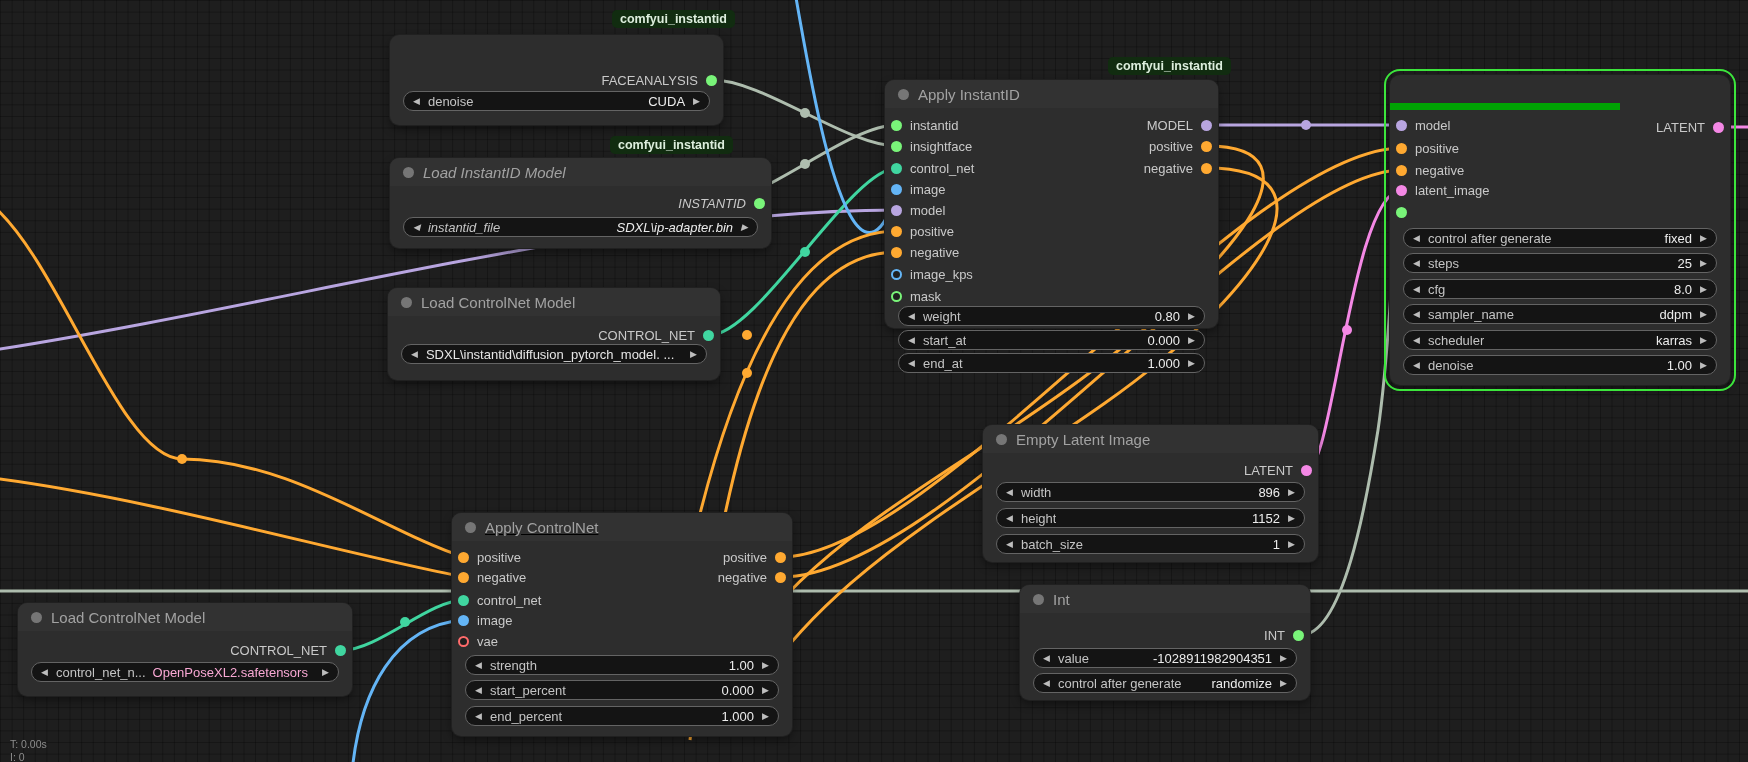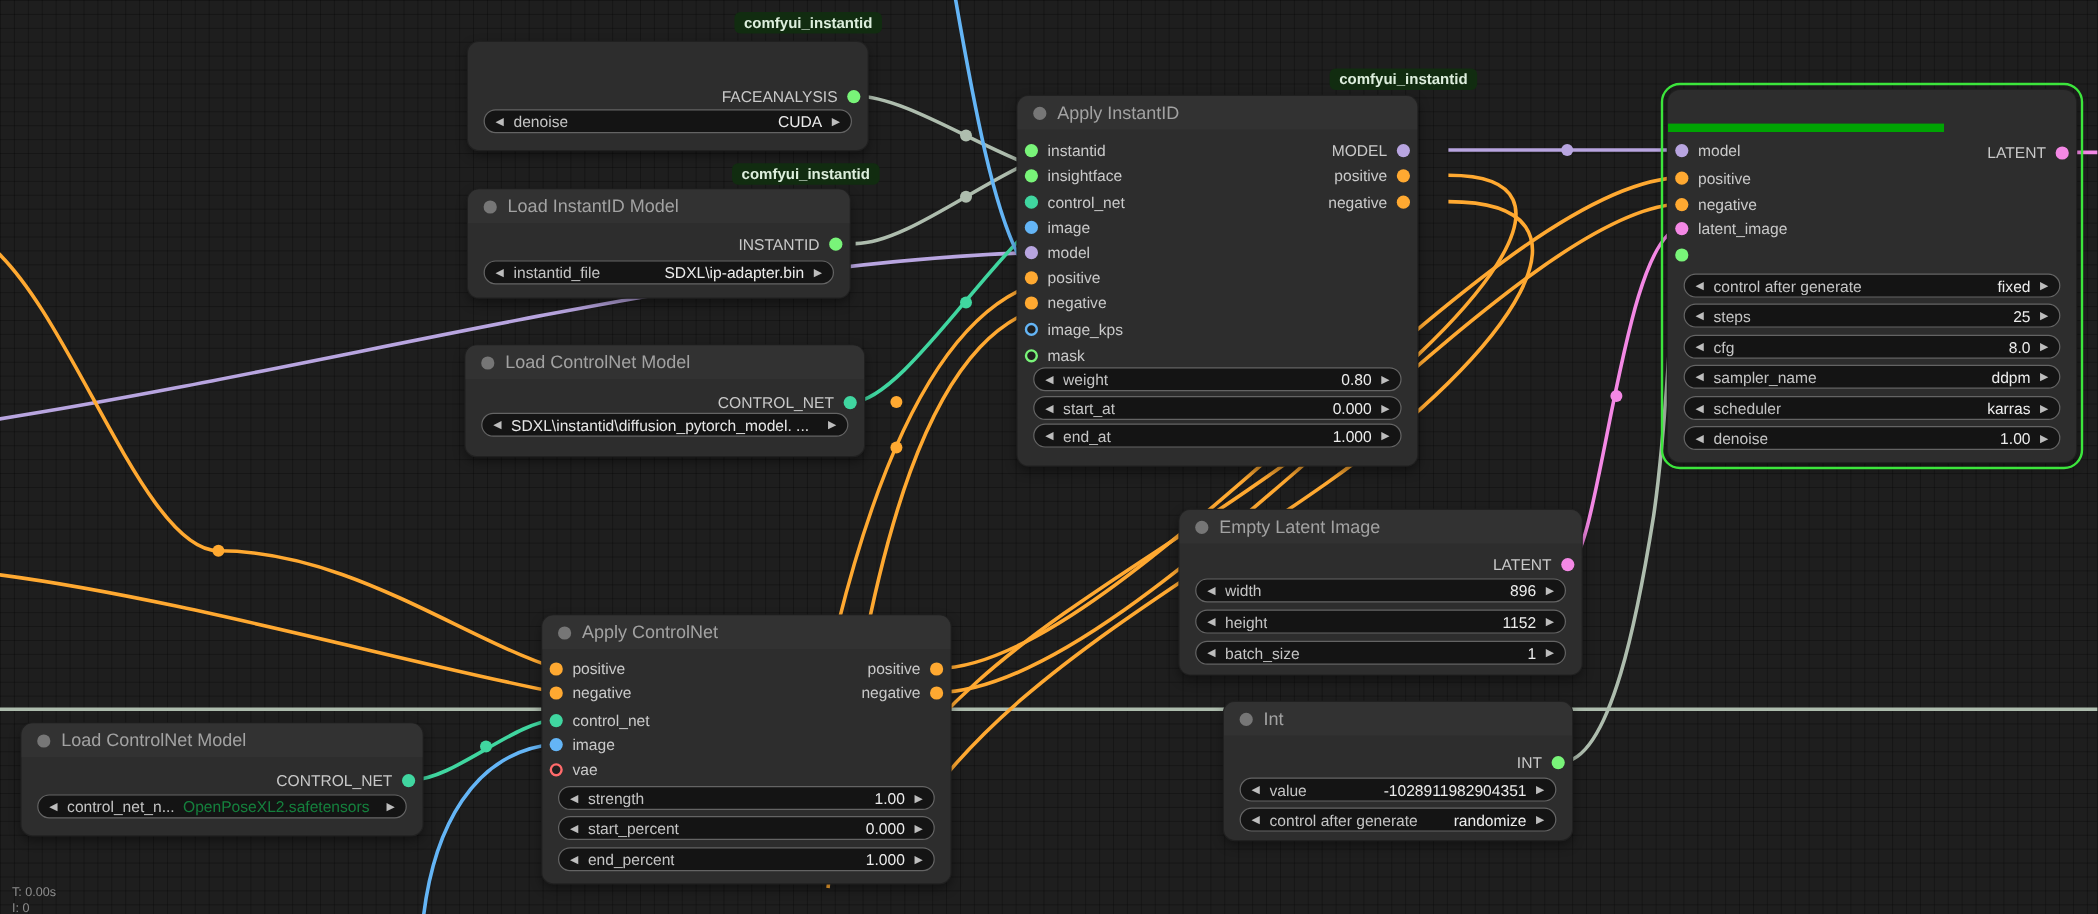--- a/index.html
+++ b/index.html
@@ -36,21 +36,21 @@
     position:absolute;left:13px;right:13px;height:20px;box-sizing:border-box;
     background:#141414;border:1px solid #646464;border-radius:10px;
     display:flex;align-items:center;padding:0 9px;font-size:13px;color:#c4c4c4;white-space:nowrap;overflow:hidden;
   }
   .widget.disabled{background:#1c1c1c;border-color:#2a2a2a;color:#6e6e6e;}
   .widget.disabled .w-label{color:#6e6e6e;margin-left:18px;}
   .w-arrow{font-size:9px;color:#bdbdbd;flex:0 0 auto;line-height:1;}
   .w-label{margin-left:8px;color:#c4c4c4;overflow:hidden;text-overflow:ellipsis;}
   .w-label.bright{color:#e6e6e6;}
   .w-value{margin-left:auto;padding:0 8px;color:#ececec;}
-  .w-value.inline{margin-left:7px;padding:0;color:#15803d;}
+  .w-value.inline{margin-left:7px;padding:0;color:#f9a8d4;}
   .w-spacer{margin-left:auto;}
   .badge{
     position:absolute;z-index:4;background:#112c10;color:#ddeedd;
     font-size:12.5px;font-weight:bold;padding:1px 8px;border-radius:5px;
     line-height:16px;white-space:nowrap;
   }
   #stats{position:absolute;left:10px;top:738px;z-index:4;color:#8d8d8d;font-size:10.5px;line-height:13px;}
 </style>
 </head>
 <body>
@@ -96,21 +96,21 @@
         <span>FACEANALYSIS</span>
         <div class="slot-dot" style="background: rgb(121, 244, 121);"></div>
       </div>
       <div class="widget" style="top: 56px;">
         <span class="w-arrow">◀</span>
         <span class="w-label">denoise</span>
         <span class="w-value">CUDA</span>
         <span class="w-arrow">▶</span>
       </div>
     </div>
-    <div class="node" style="left: 390px; top: 158px; width: 318px; height: 90px;">
+    <div class="node" style="left: 390px; top: 158px; width: 381px; height: 90px; font-style: italic;">
       <div class="node-title">
         <div class="title-dot"></div>
         <span>Load InstantID Model</span>
       </div>
       <div class="slot out" style="top: 37px;">
         <span>INSTANTID</span>
         <div class="slot-dot" style="background: rgb(121, 244, 121);"></div>
       </div>
       <div class="widget" style="top: 59px;">
         <span class="w-arrow">◀</span>
@@ -128,21 +128,21 @@
         <span>CONTROL_NET</span>
         <div class="slot-dot" style="background: rgb(64, 214, 160);"></div>
       </div>
       <div class="widget" style="top: 56px;">
         <span class="w-arrow">◀</span>
         <span class="w-label bright">SDXL\instantid\diffusion_pytorch_model. ...</span>
         <div class="w-spacer"></div>
         <span class="w-arrow">▶</span>
       </div>
     </div>
-    <div class="node" style="left: 848px; top: 80px; width: 333px; height: 308px;">
+    <div class="node" style="left: 885px; top: 80px; width: 333px; height: 248px;">
       <div class="node-title">
         <div class="title-dot"></div>
         <span>Apply InstantID</span>
       </div>
       <div class="slot in" style="top: 37px;">
         <div class="slot-dot" style="color: rgb(121, 244, 121); background: rgb(121, 244, 121);"></div>
         <span>instantid</span>
       </div>
       <div class="slot in" style="top: 58px;">
         <div class="slot-dot" style="color: rgb(121, 244, 121); background: rgb(121, 244, 121);"></div>
@@ -290,21 +290,21 @@
         <span class="w-value">1152</span>
         <span class="w-arrow">▶</span>
       </div>
       <div class="widget" style="top: 109px;">
         <span class="w-arrow">◀</span>
         <span class="w-label">batch_size</span>
         <span class="w-value">1</span>
         <span class="w-arrow">▶</span>
       </div>
     </div>
-    <div class="node" style="left: 452px; top: 513px; width: 340px; height: 223px;">
+    <div class="node" style="left: 452px; top: 513px; width: 340px; height: 223px; text-decoration: underline;">
       <div class="node-title">
         <div class="title-dot"></div>
         <span>Apply ControlNet</span>
       </div>
       <div class="slot in" style="top: 36px;">
         <div class="slot-dot" style="color: rgb(255, 169, 49); background: rgb(255, 169, 49);"></div>
         <span>positive</span>
       </div>
       <div class="slot in" style="top: 56px;">
         <div class="slot-dot" style="color: rgb(255, 169, 49); background: rgb(255, 169, 49);"></div>

